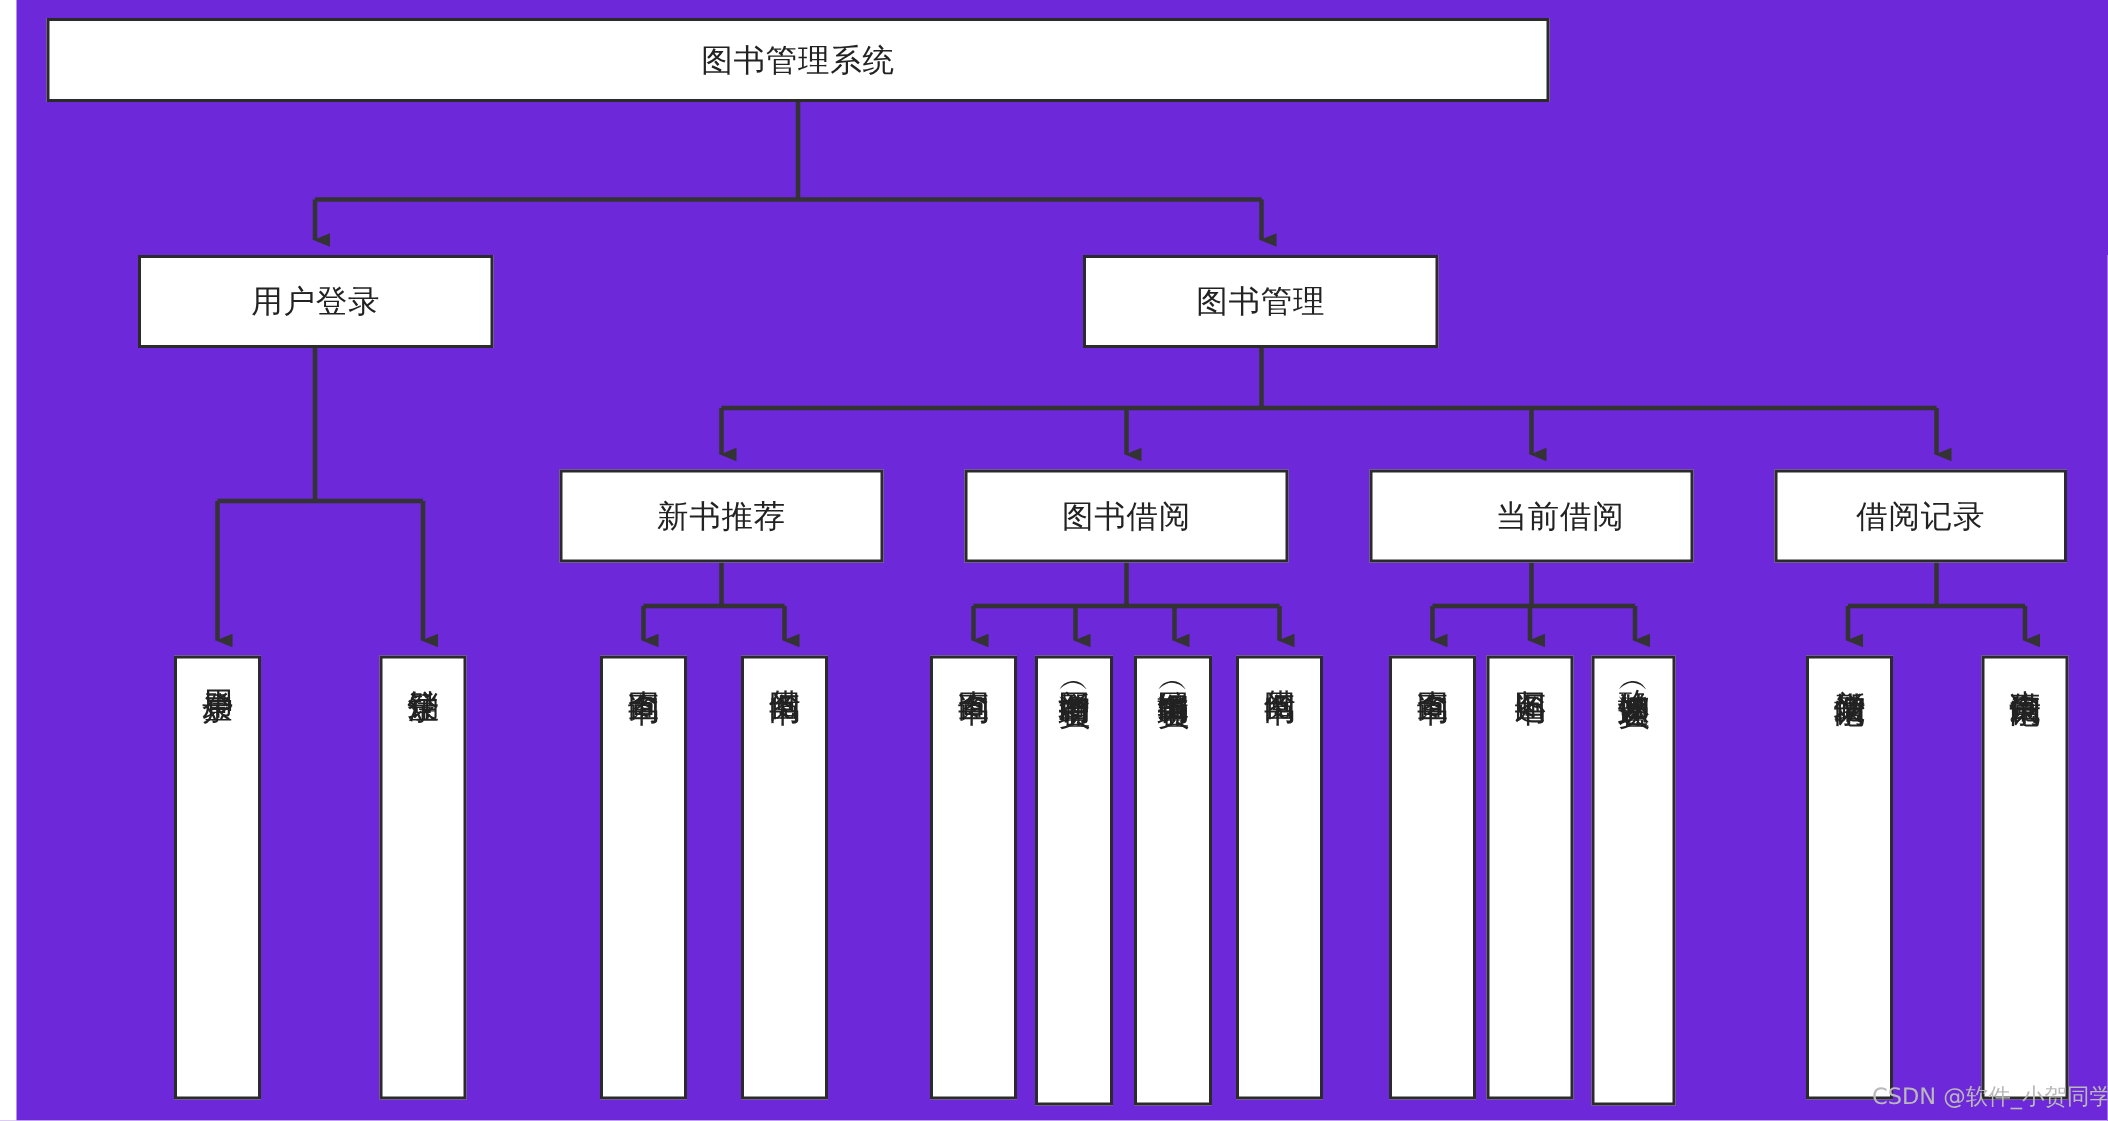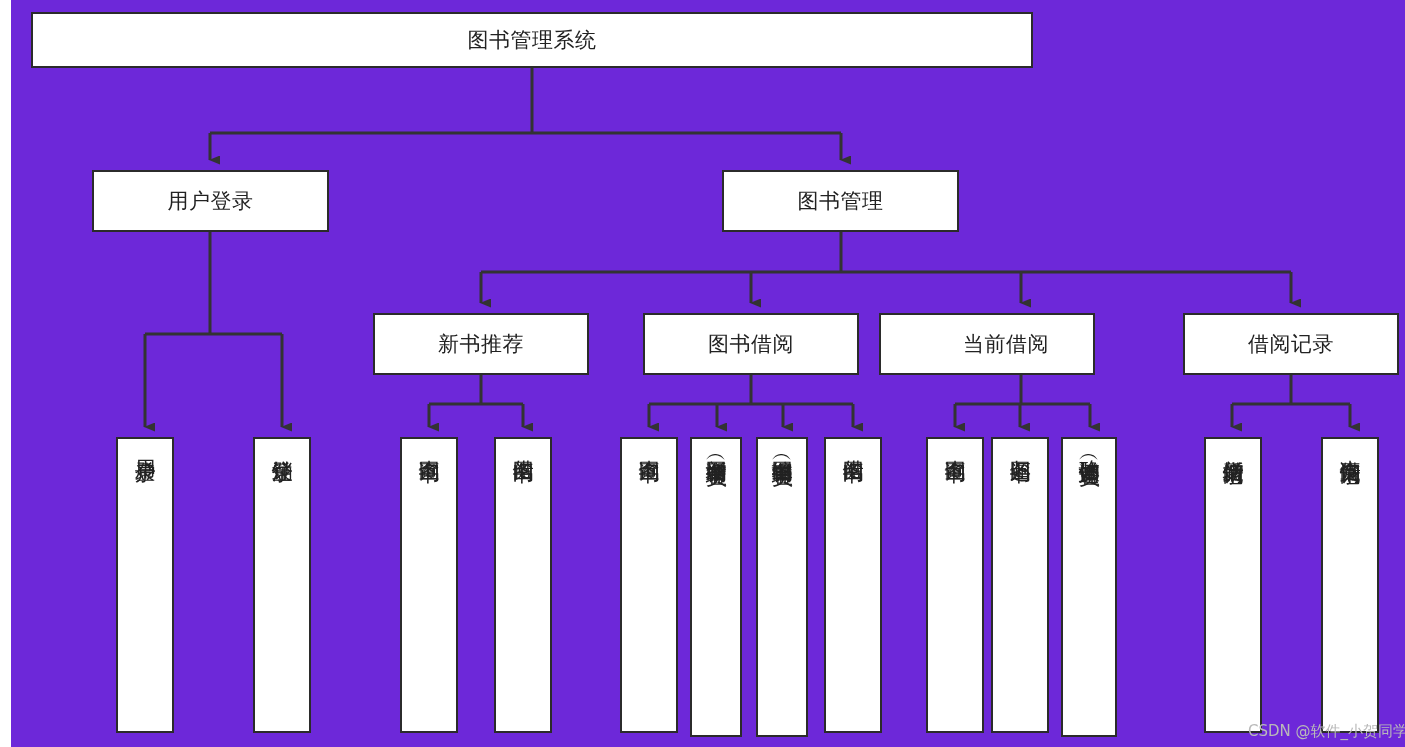--- a/index.html
+++ b/index.html
@@ -142,25 +142,25 @@
   </div>
 
   <div class="node horizontal" style="left:711px; top:170px; width:237px; height:62px;">
     <span class="node-label">图书管理</span>
   </div>
 
   <div class="node horizontal" style="left:632px; top:313px; width:216px; height:62px;align-items:center;">
     <span class="node-label">图书借阅</span>
   </div>
 
-  <div class="node horizontal" style="left:868px; top:313px; width:216px; height:62px;padding-left:38px;">
+  <div class="node horizontal" style="left:902px; top:313px; width:216px; height:62px;padding-left:38px;">
     <span class="node-label">当前借阅</span>
   </div>
 
-  <div class="node horizontal" style="left:1172px; top:313px; width:216px; height:62px;">
+  <div class="node horizontal" style="left:1172px; top:313px; width:195px; height:62px;">
     <span class="node-label">借阅记录</span>
   </div>
 
   <div class="node vertical" style="left:105px; top:437px; width:58px; height:296px;">
     <span class="node-label">用户登录</span>
   </div>
 
   <div class="node vertical" style="left:242px; top:437px; width:58px; height:296px;">
     <span class="node-label">注销登录</span>
   </div>

